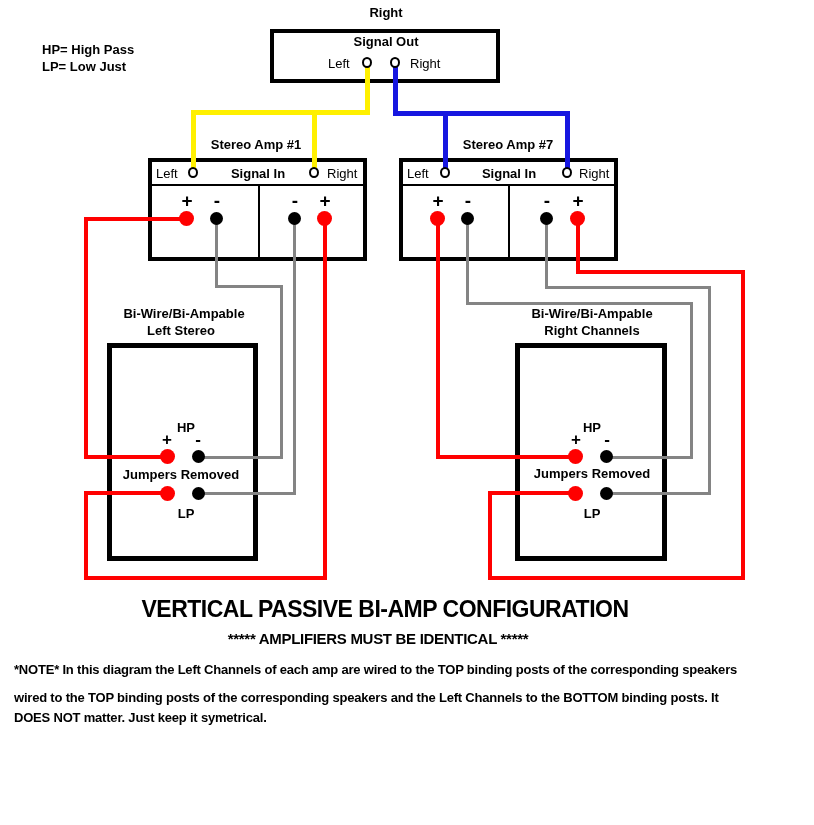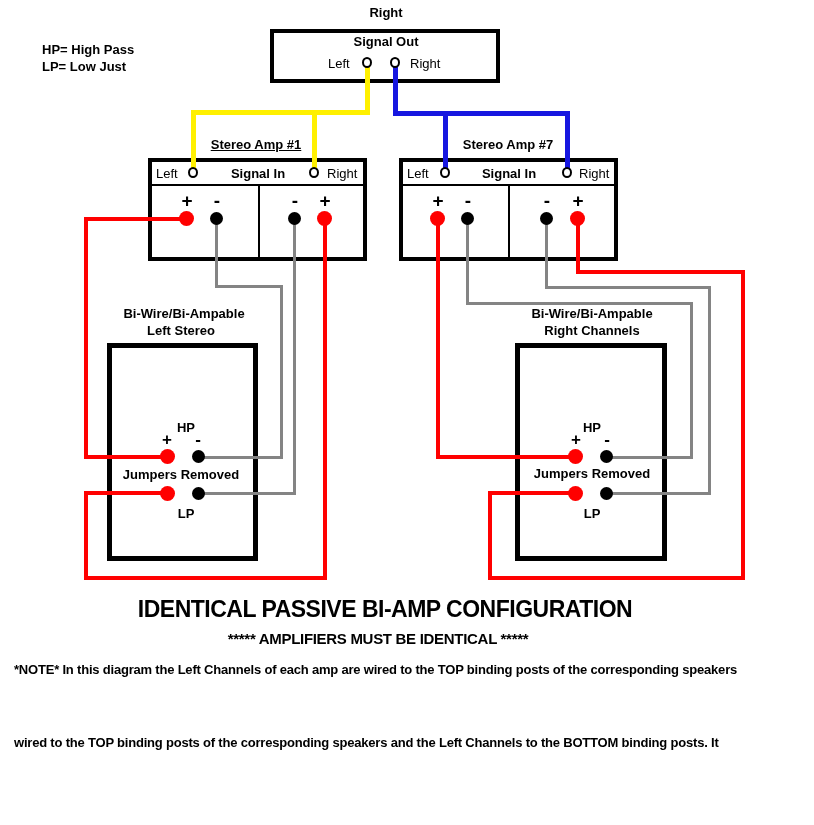--- a/index.html
+++ b/index.html
@@ -46,21 +46,21 @@
   <div class="wire w-yellow" style="left:365px;top:65px;width:5px;height:50px;"></div>
   <div class="wire w-yellow" style="left:191px;top:110px;width:179px;height:5px;"></div>
   <div class="wire w-yellow" style="left:191px;top:110px;width:5px;height:60px;"></div>
   <div class="wire w-yellow" style="left:312px;top:110px;width:5px;height:60px;"></div>
 
   <div class="wire w-blue" style="left:393px;top:65px;width:5px;height:51px;"></div>
   <div class="wire w-blue" style="left:393px;top:111px;width:177px;height:5px;"></div>
   <div class="wire w-blue" style="left:443px;top:111px;width:5px;height:59px;"></div>
   <div class="wire w-blue" style="left:565px;top:111px;width:5px;height:59px;"></div>
 
-  <div class="lbl b c" style="left:256px;top:137px;text-decoration:underline;">Stereo Amp #1</div>
+  <div class="lbl b c" style="left:256px;top:137px;">Stereo Amp #1</div>
   <div class="box" style="left:148px;top:158px;width:219px;height:103px;"></div>
   <div class="divider" style="left:152px;top:184px;width:211px;height:2px;"></div>
   <div class="divider" style="left:258px;top:186px;width:2px;height:71px;"></div>
   <div class="lbl" style="left:156px;top:166px;">Left</div>
   <div class="lbl c" style="left:258px;top:166px;">Signal In</div>
   <div class="lbl" style="left:327px;top:166px;">Right</div>
   <div class="terminal" style="left:188px;top:167px;"></div>
   <div class="terminal" style="left:309px;top:167px;"></div>
   <div class="lbl pm c" style="left:187px;top:192px;">+</div>
   <div class="lbl pm c" style="left:217px;top:192px;">-</div>
@@ -139,18 +139,19 @@
   <div class="lbl c" style="left:592px;top:420px;">HP</div>
   <div class="lbl pm c" style="left:576px;top:431px;font-size:17px;">+</div>
   <div class="lbl pm c" style="left:607px;top:431px;font-size:17px;">-</div>
   <div class="post red" style="left:568px;top:449px;"></div>
   <div class="post black" style="left:600px;top:450px;"></div>
   <div class="lbl c" style="left:592px;top:466px;">Jumpers Removed</div>
   <div class="post red" style="left:568px;top:486px;"></div>
   <div class="post black" style="left:600px;top:487px;"></div>
   <div class="lbl c" style="left:592px;top:506px;">LP</div>
 
-  <div class="lbl title-main c" style="left:385px;top:602px;">IDENTICAL PASSIVE BI-AMP CONFIGURATION</div>
+  <div class="lbl title-main c" style="left:385px;top:602px;">VERTICAL PASSIVE BI-AMP CONFIGURATION</div>
   <div class="lbl title-sub c" style="left:378px;top:631px;">***** AMPLIFIERS MUST BE IDENTICAL *****</div>
   <div class="lbl note" style="left:14px;top:662px;">*NOTE* In this diagram the Left Channels of each amp are wired to the TOP binding posts of the corresponding speakers</div>
-  <div class="lbl note" style="left:14px;top:735px;">wired to the TOP binding posts of the corresponding speakers and the Left Channels to the BOTTOM binding posts. It</div>
+  <div class="lbl note" style="left:14px;top:690px;">wired to the TOP binding posts of the corresponding speakers and the Left Channels to the BOTTOM binding posts. It</div>
+  <div class="lbl note" style="left:14px;top:710px;">DOES NOT matter. Just keep it symetrical.</div>
 
 </div>
 
 </body></html>

